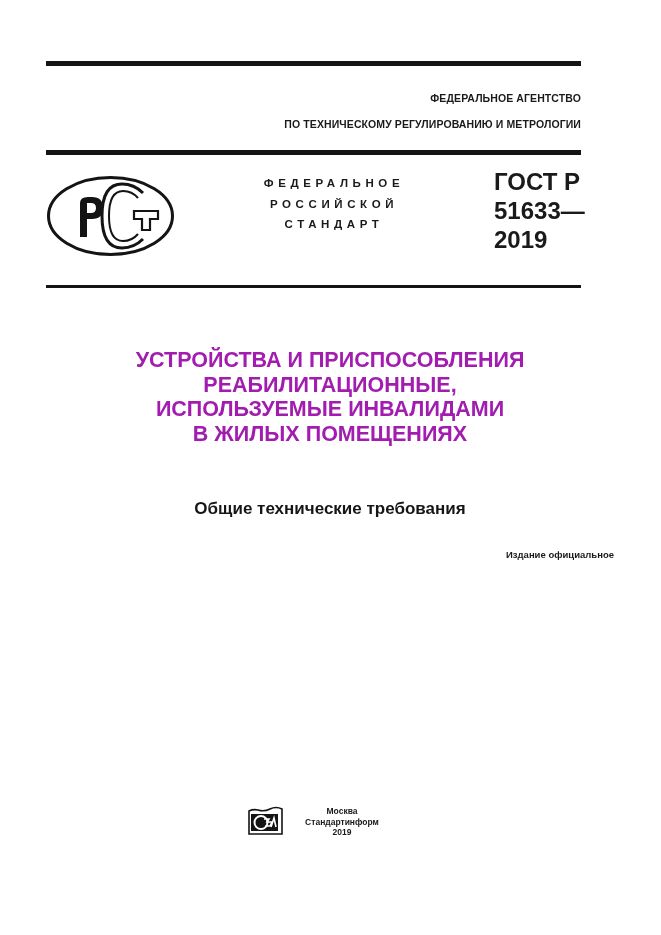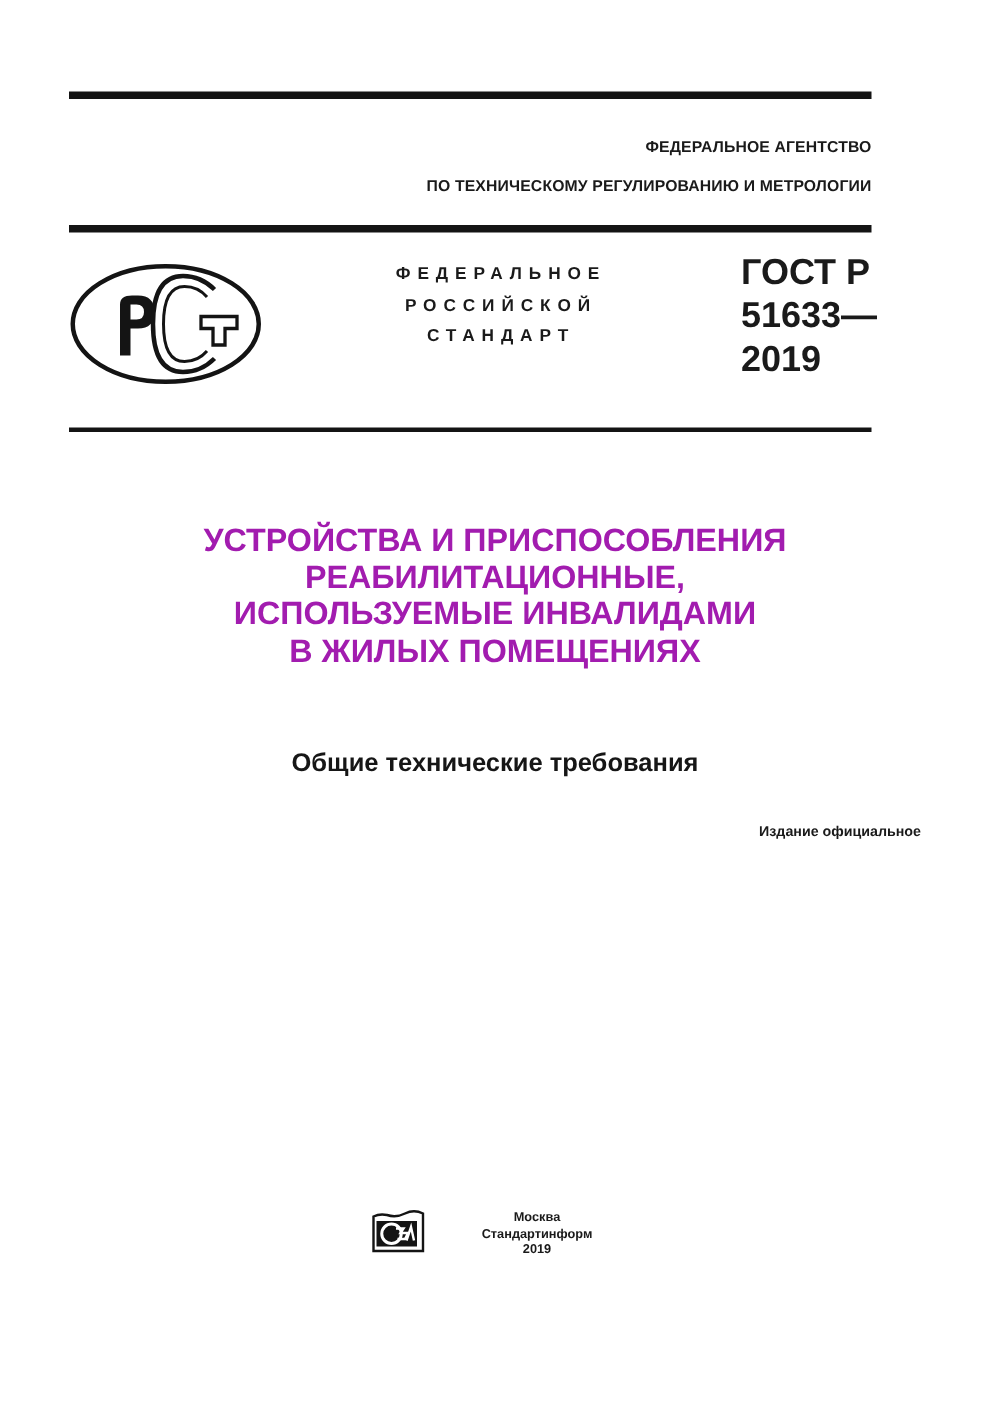--- a/index.html
+++ b/index.html
@@ -102,21 +102,21 @@
 
   .publisher-logo {
     position: absolute;
     left: 248px;
     top: 806px;
     width: 38px;
     height: 30px;
   }
   .publisher {
     position: absolute;
-    left: 308px;
+    left: 292px;
     top: 806px;
     width: 100px;
     text-align: center;
     font-weight: bold;
     font-size: 8.5px;
     line-height: 10.5px;
   }
 </style>
 </head>
 <body>

